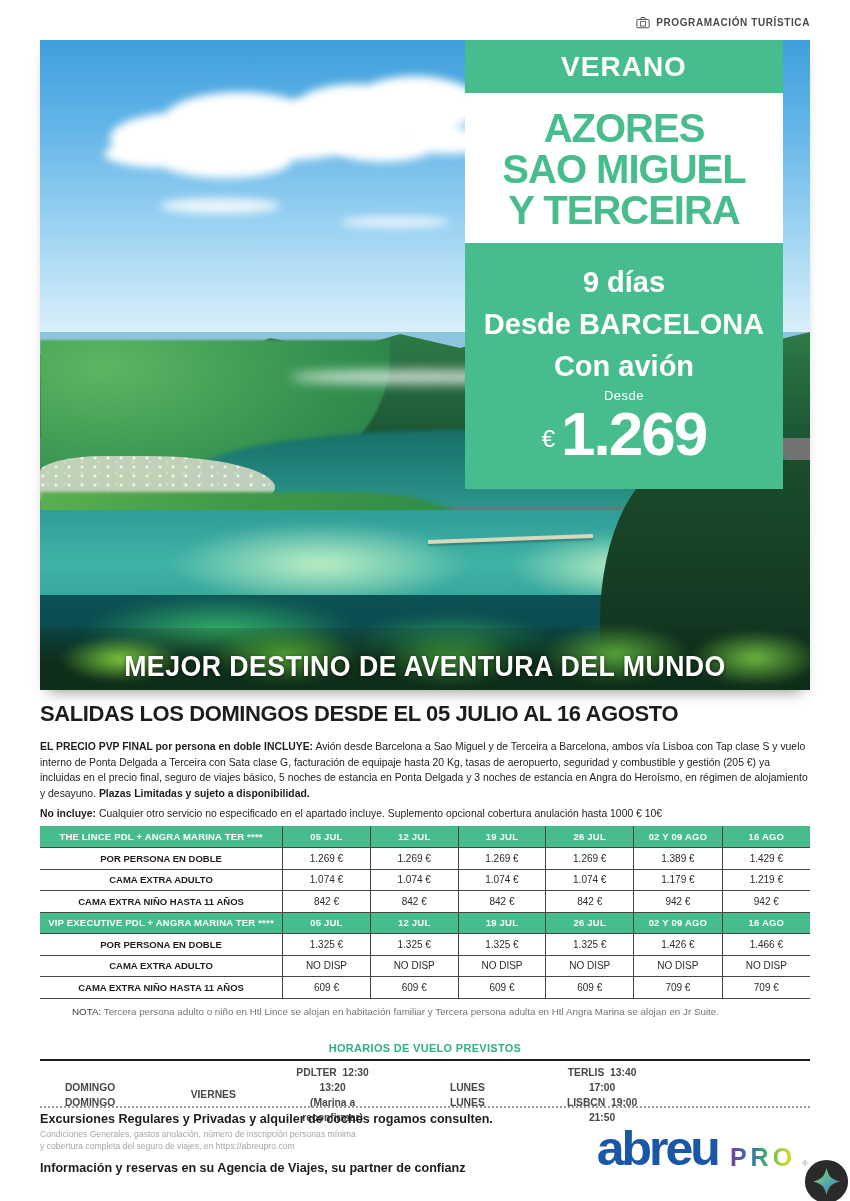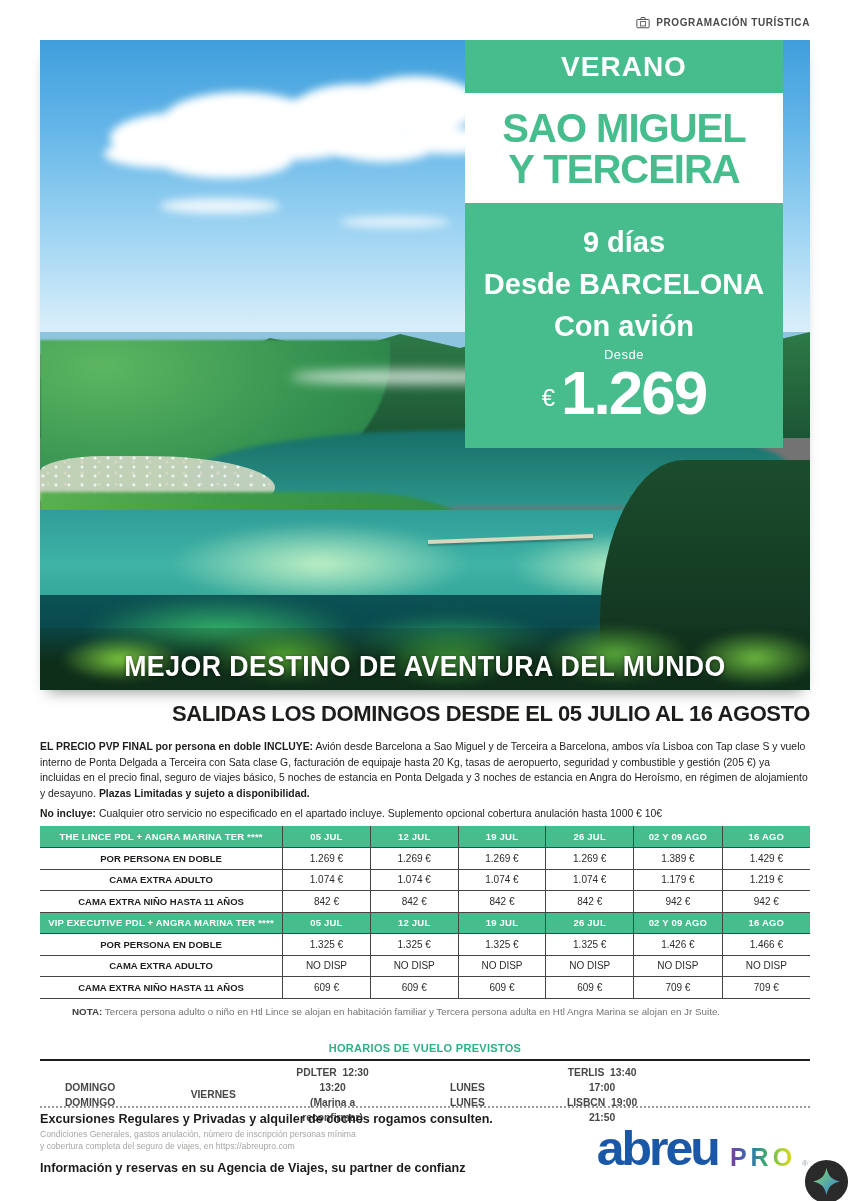--- a/index.html
+++ b/index.html
@@ -84,40 +84,40 @@
   .hero .band-title{background:#fff;color:var(--accent);text-align:center;
     padding:15px 4px 13px;font-weight:bold;font-size:40px;line-height:1.02;letter-spacing:-1px;}
   .hero .band-info{background:var(--accent);color:#fff;text-align:center;padding:18px 17px 24px;}
   .hero .info-line{font-size:29px;font-weight:bold;line-height:1.45;}
   .hero .price-prefix{font-size:13px;font-weight:normal;letter-spacing:.5px;}
   .hero .price-row{margin-top:0;line-height:1;}
   .hero .cur{font-size:24px;font-weight:normal;vertical-align:8px;margin-right:6px;}
   .hero .price{font-size:62px;font-weight:bold;letter-spacing:-2px;}
   
   .headline{position:absolute;left:40px;top:701px;width:770px;font-size:22px;font-weight:bold;
-    letter-spacing:-.4px;color:var(--ink);white-space:nowrap;text-align:right;}
+    letter-spacing:-.4px;color:var(--ink);white-space:nowrap;}
   .para{position:absolute;left:40px;width:770px;font-size:10.4px;line-height:1.5;color:var(--ink);}
   .para.p1{top:739px;}
   .para.p2{top:806px;}
   .para b{font-weight:bold;}
   
   .price-table{position:absolute;left:40px;top:826px;width:770px;border-collapse:collapse;
     table-layout:fixed;}
   .price-table th,.price-table td{border:1px solid var(--line);height:21.5px;text-align:center;
     vertical-align:middle;padding:0 2px;}
   .price-table tr>*:first-child{border-left:none;}
   .price-table tr>*:last-child{border-right:none;}
   .price-table tr:first-child>*{border-top:none;}
   .price-table .hrow th{background:var(--accent);color:#fff;font-size:9.5px;font-weight:bold;
     letter-spacing:.2px;border-color:var(--line);}
   .price-table .label{font-weight:bold;font-size:9.5px;color:var(--ink);}
   .price-table .val{font-size:10px;color:#2b2b2b;}
   
   .nota{position:absolute;left:48px;top:1006px;width:754px;font-size:9.8px;color:#757575;}
-  .nota b{color:#3d3d3d;font-weight:bold;padding-left:24px;}
+  .nota b{color:#3d3d3d;font-weight:normal;padding-left:24px;}
   
   .flights-title{position:absolute;left:40px;top:1042px;width:770px;text-align:center;
     color:#2fb183;font-size:11px;font-weight:bold;letter-spacing:.3px;}
   .flights-rule{position:absolute;left:40px;top:1059px;width:770px;border-top:2px solid #1d1d1b;}
   .schedule{position:absolute;left:40px;top:1066px;width:770px;height:38px;display:grid;
     grid-template-columns:13% 19% 12% 23% 12% 21%;align-items:center;}
   .sch-cell{display:flex;flex-direction:column;justify-content:center;font-size:10.3px;
     font-weight:bold;color:#474747;line-height:1.45;text-align:center;}
   .sch-cell .sub{font-weight:bold;}
   .dotted-rule{position:absolute;left:40px;top:1106px;width:770px;border-top:2px dotted #9b9b9b;}
@@ -183,20 +183,21 @@
   <div class="foliage"></div>
   <div class="leaf l1"></div>
   <div class="leaf l2"></div>
   <div class="leaf l3"></div>
   <div class="leaf l4"></div>
   <div class="leaf l5"></div>
 
   <div class="hero">
     <div class="band-season">VERANO</div>
     <div class="band-title">
+      <div>AZORES</div>
       <div>SAO MIGUEL</div>
       <div>Y TERCEIRA</div>
     </div>
     <div class="band-info">
       <div class="info-line">9 días</div>
       <div class="info-line">Desde BARCELONA</div>
       <div class="info-line">Con avión</div>
       <div class="price-prefix">Desde</div>
       <div class="price-row">
         <span class="cur">€</span><span class="price">1.269</span>

